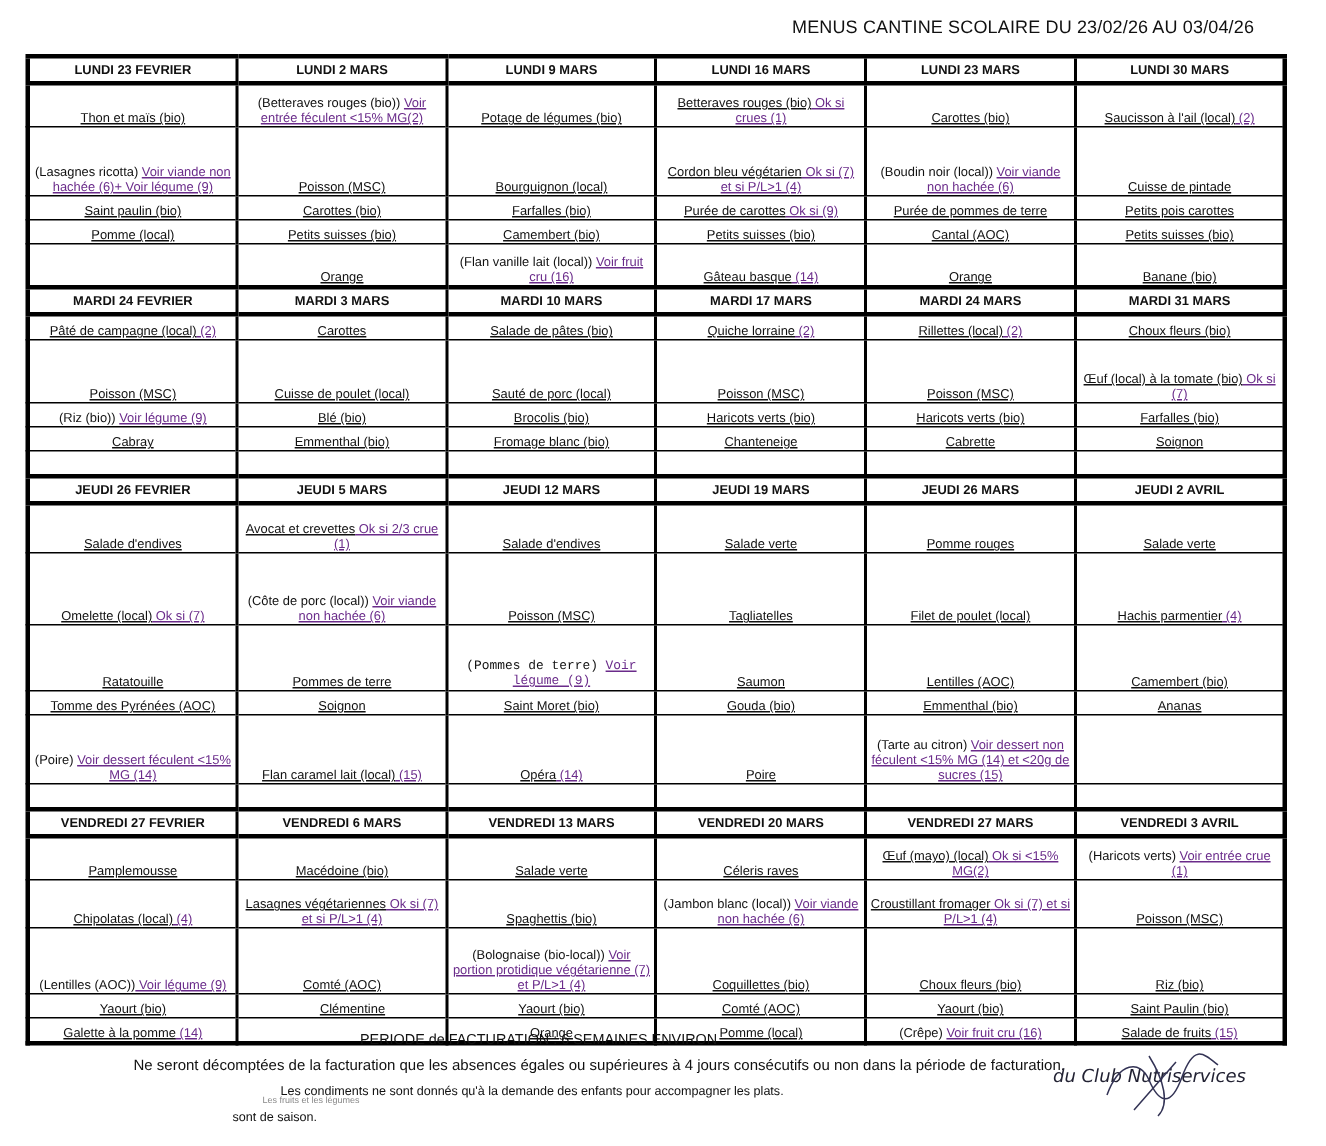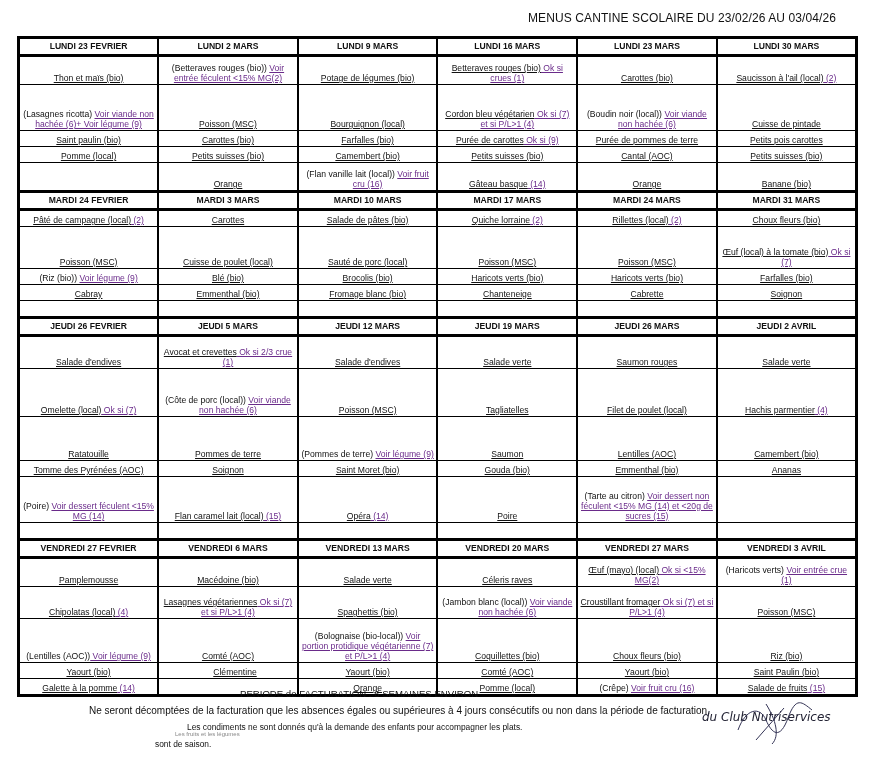--- a/index.html
+++ b/index.html
@@ -127,35 +127,35 @@
         <td>JEUDI 12 MARS</td>
         <td>JEUDI 19 MARS</td>
         <td>JEUDI 26 MARS</td>
         <td>JEUDI 2 AVRIL</td>
       </tr>
       <tr>
         <td style="height: 30px;"><span class="u">Salade d'endives</span></td>
         <td style="height: 30px;"><span class="u">Avocat et crevettes</span><span class="lk"> Ok si 2/3 crue (1)</span></td>
         <td style="height: 30px;"><span class="u">Salade d'endives</span></td>
         <td style="height: 30px;"><span class="u">Salade verte</span></td>
-        <td style="height: 30px;"><span class="u">Saumon rouges</span></td>
+        <td style="height: 30px;"><span class="u">Pomme rouges</span></td>
         <td style="height: 30px;"><span class="u">Salade verte</span></td>
       </tr>
       <tr>
         <td style="height: 46px;"><span class="u">Omelette (local)</span><span class="lk"> Ok si (7)</span></td>
         <td style="height: 46px;"><span class="">(Côte de porc (local)) </span><span class="lk">Voir viande non hachée (6)</span></td>
         <td style="height: 46px;"><span class="u">Poisson (MSC)</span></td>
         <td style="height: 46px;"><span class="u">Tagliatelles</span></td>
         <td style="height: 46px;"><span class="u">Filet de poulet (local)</span></td>
         <td style="height: 46px;"><span class="u">Hachis parmentier</span><span class="lk"> (4)</span></td>
       </tr>
       <tr>
         <td style="height: 42px;"><span class="u">Ratatouille</span></td>
         <td style="height: 42px;"><span class="u">Pommes de terre</span></td>
-        <td style="height: 42px;"><span class="">(Pommes de terre) </span><span class="lk">Voir légume (9)</span></td>
+        <td style="height: 42px; font-family: Liberation Mono, monospace;"><span class="">(Pommes de terre) </span><span class="lk">Voir légume (9)</span></td>
         <td style="height: 42px;"><span class="u">Saumon</span></td>
         <td style="height: 42px;"><span class="u">Lentilles (AOC)</span></td>
         <td style="height: 42px;"><span class="u">Camembert (bio)</span></td>
       </tr>
       <tr>
         <td style="height: 14px;"><span class="u">Tomme des Pyrénées (AOC)</span></td>
         <td style="height: 14px;"><span class="u">Soignon</span></td>
         <td style="height: 14px;"><span class="u">Saint Moret (bio)</span></td>
         <td style="height: 14px;"><span class="u">Gouda (bio)</span></td>
         <td style="height: 14px;"><span class="u">Emmenthal (bio)</span></td>

